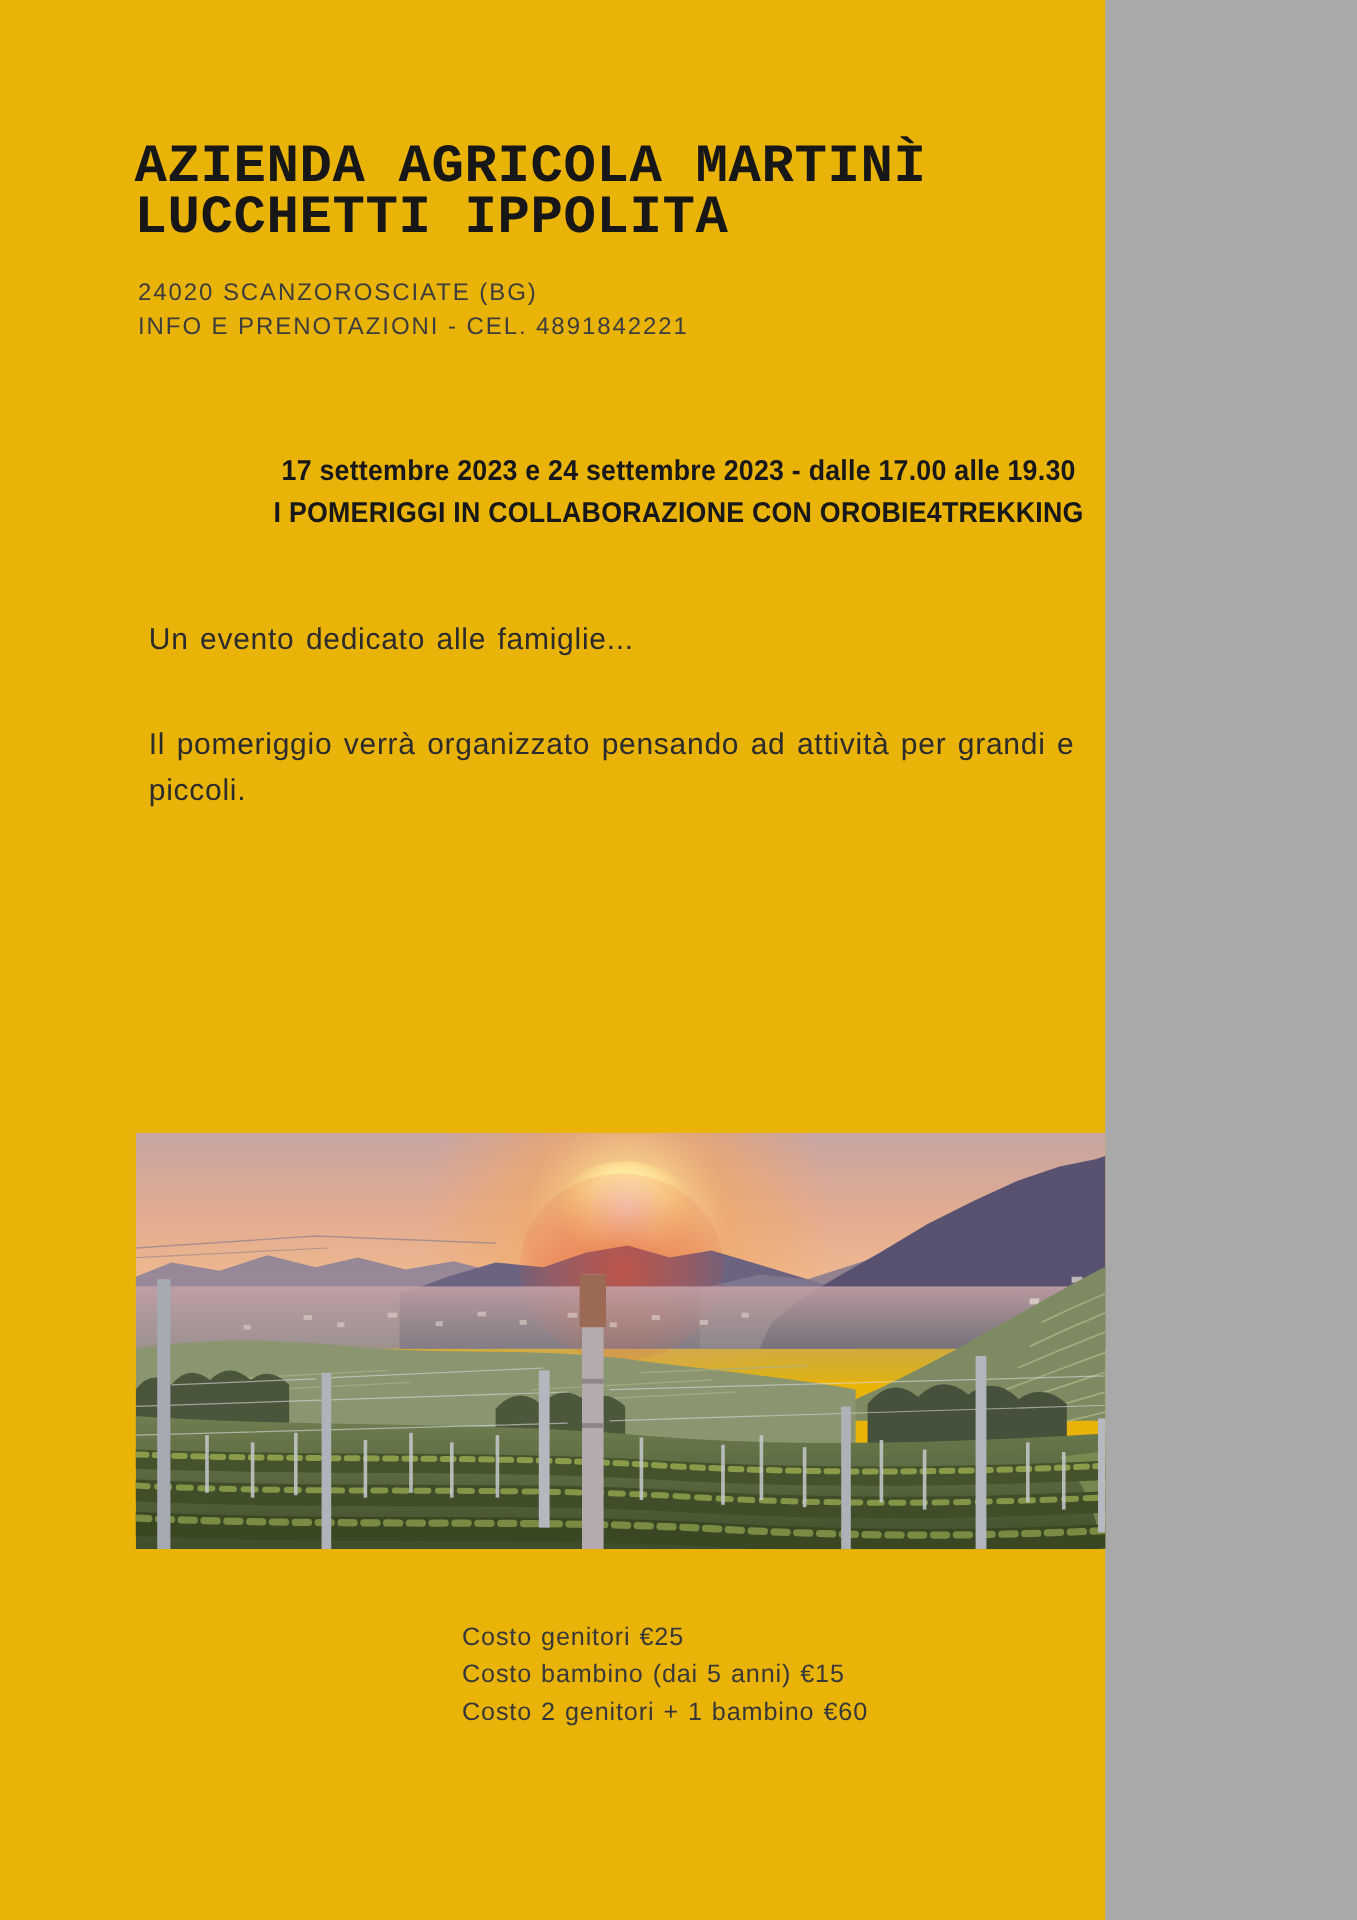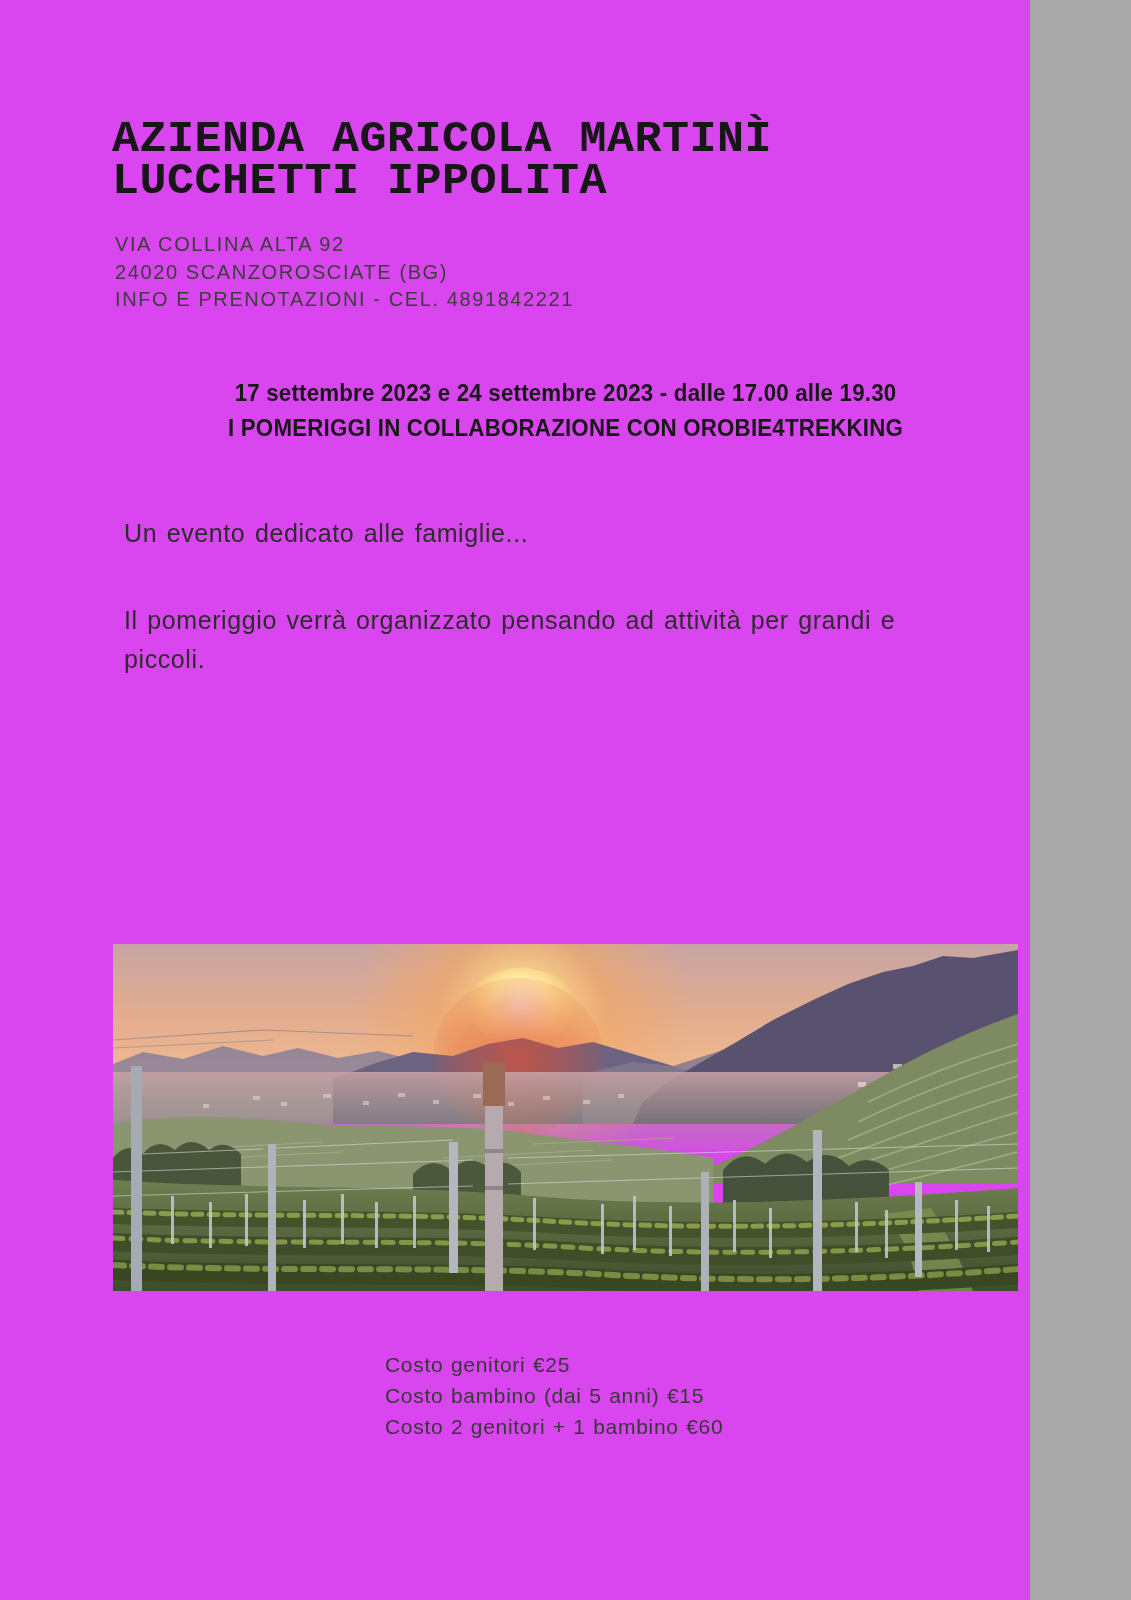--- a/index.html
+++ b/index.html
@@ -2,23 +2,23 @@
 <html><head>
 <meta charset="utf-8">
 <style>
   html, body {
     margin: 0;
     padding: 0;
     background: #a9a9a9;
   }
   .page {
     position: relative;
-    width: 1030px;
+    width: 921px;
     height: 1600px;
-    background: #d946ef;
+    background: #eab308;
     overflow: hidden;
     font-family: "Liberation Sans", sans-serif;
   }
   .title-block {
     position: absolute;
     left: 112px;
     top: 119px;
     font-family: "Liberation Mono", "DejaVu Sans Mono", monospace;
     font-weight: 700;
     font-size: 45px;
@@ -97,21 +97,20 @@
 <body>
 
 <div class="page">
 
   <header>
     <h1 class="title-block" style="margin:0;">
       <span class="title-line">AZIENDA AGRICOLA MARTINÌ</span>
       <span class="title-line">LUCCHETTI IPPOLITA</span>
     </h1>
     <div class="contact-block">
-      <span class="contact-line">VIA COLLINA ALTA 92</span>
       <span class="contact-line">24020 SCANZOROSCIATE (BG)</span>
       <span class="contact-line">INFO E PRENOTAZIONI - CEL. 4891842221</span>
     </div>
   </header>
 
   <section class="event-block">
     <span class="event-line">17 settembre 2023 e 24 settembre 2023 - dalle 17.00 alle 19.30</span>
     <span class="event-line">I POMERIGGI IN COLLABORAZIONE CON OROBIE4TREKKING</span>
   </section>
 

